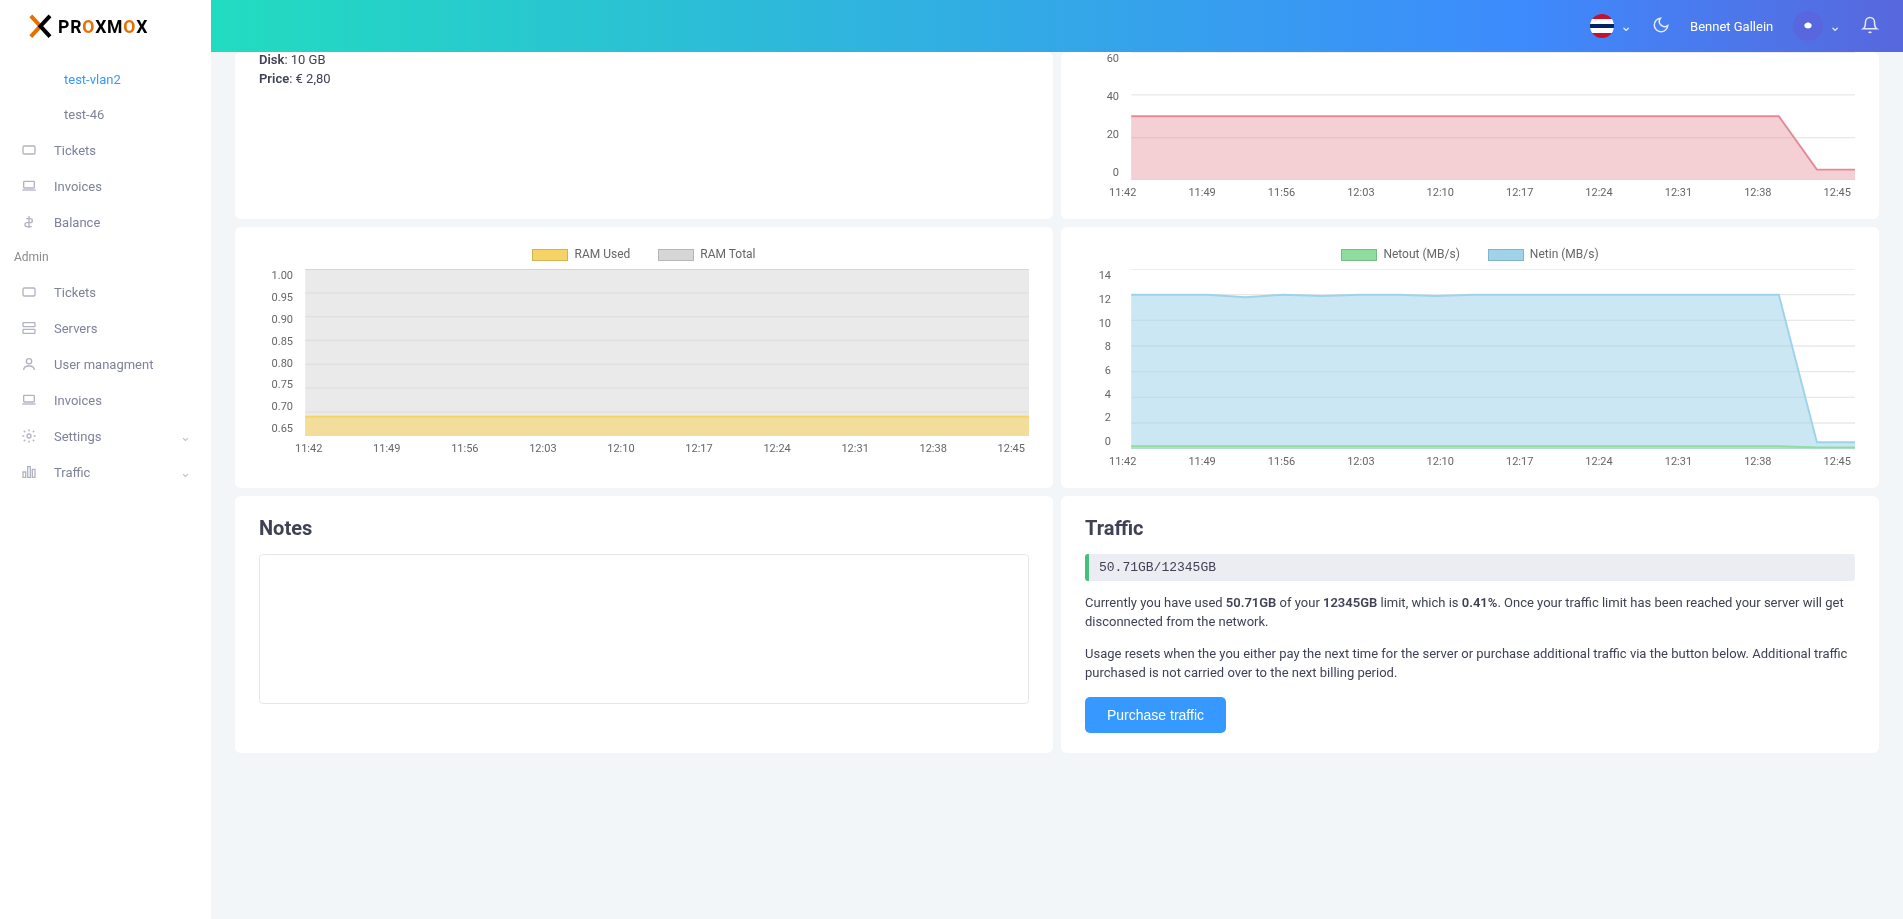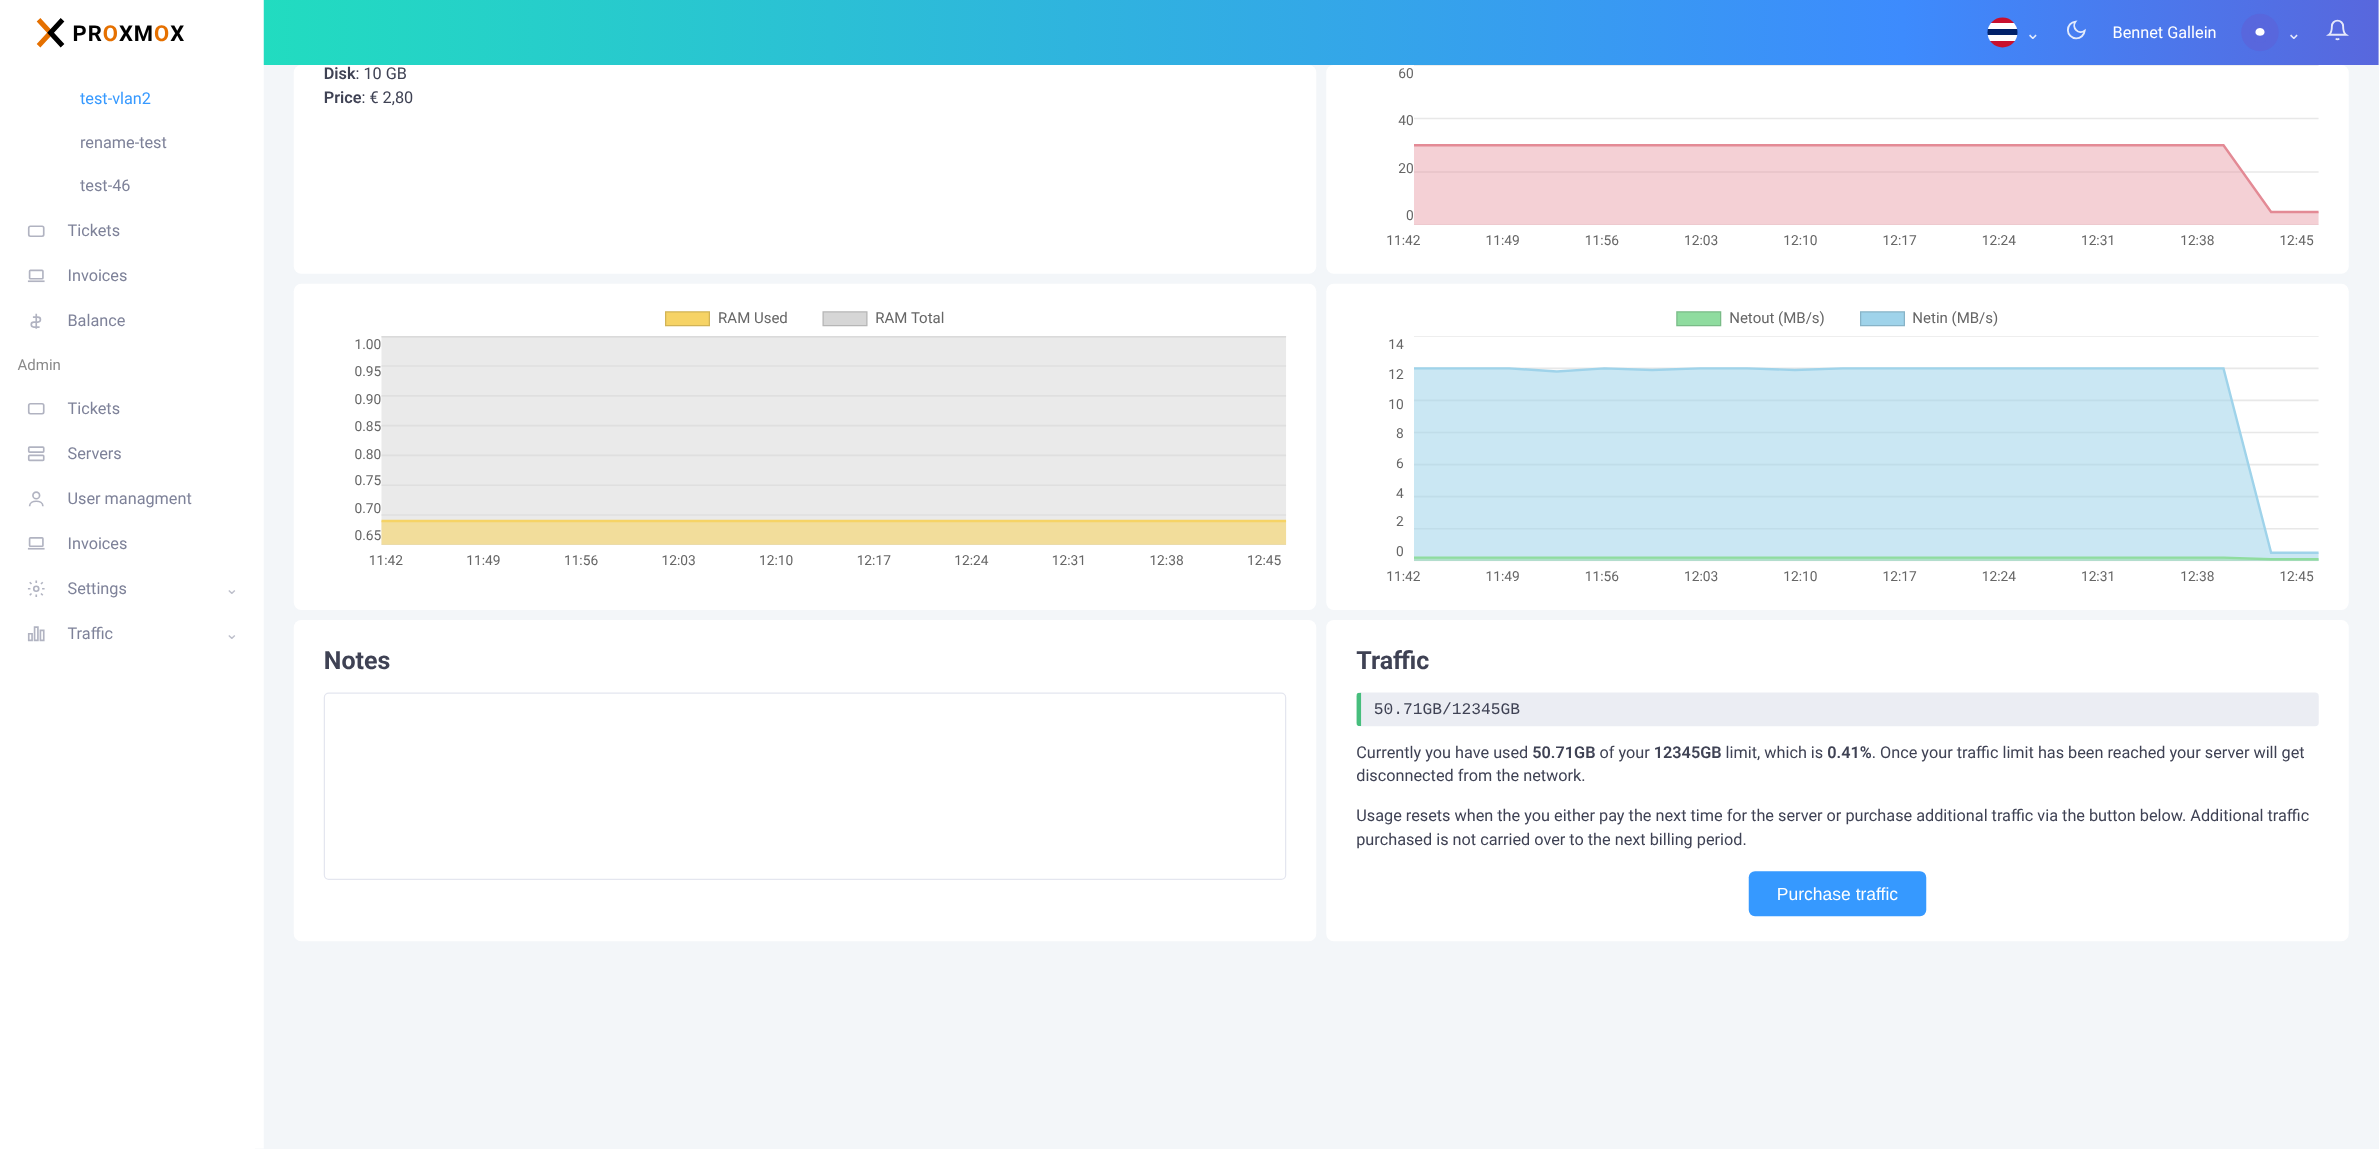--- a/index.html
+++ b/index.html
@@ -29,26 +29,26 @@
 .card.top-left { padding-top: 0; }
 .info-line { font-size: 13px; margin-bottom: 4px; }
 .info-line b { font-weight: 600; }
 
 .chart-wrap { position: relative; }
 .chart-legend { display: flex; justify-content: center; gap: 28px; margin-bottom: 8px; font-size: 12px; color: #666; }
 .leg-swatch { display: inline-block; width: 36px; height: 12px; vertical-align: middle; margin-right: 6px; border: 1px solid rgba(0,0,0,.15); }
 .chart-svg { width: 100%; display: block; }
 .x-labels { display: flex; justify-content: space-between; font-size: 11px; color: #666; margin-top: 6px; padding: 0 4px 0 36px; }
 .x-labels-net { padding-left: 24px; }
-.y-labels { position: absolute; left: 16px; top: 0; bottom: 20px; display: flex; flex-direction: column; justify-content: space-between; font-size: 11px; color: #666; align-items: flex-end; width: 30px; }
+.y-labels { position: absolute; left: 4px; top: 0; bottom: 20px; display: flex; flex-direction: column; justify-content: space-between; font-size: 11px; color: #666; align-items: flex-end; width: 30px; }
 
 .notes-title, .traffic-title { font-size: 20px; font-weight: 700; color: #3f4254; margin-bottom: 14px; }
 .notes-area { width: 100%; height: 150px; border: 1px solid #e4e6ef; border-radius: 4px; resize: none; padding: 8px; font-family: inherit; }
 .btn { background: #3699ff; color: #fff; border: none; padding: 10px 22px; border-radius: 5px; font-size: 14px; cursor: pointer; }
-.btn-row { display: flex; justify-content: center; margin-top: 14px; }
+.btn-row { display: flex; justify-content: flex-start; margin-top: 14px; }
 
 .traffic-bar { background: #ebedf3; border-radius: 3px; padding: 6px 10px; font-size: 13px; color: #3f4254; border-left: 4px solid #47be7d; margin-bottom: 12px; font-family: Liberation Mono, monospace; }
 .traffic-text { font-size: 13px; line-height: 1.5; margin-bottom: 12px; }
 .traffic-text b { font-weight: 600; }
 </style>
 </head>
 <body>
 
 <div class="header">
   <div class="logo-box">
@@ -85,21 +85,20 @@
           <path d="M18 8A6 6 0 006 8c0 7-3 9-3 9h18s-3-2-3-9M13.7 21a2 2 0 01-3.4 0"></path>
         </svg>
     </span>
   </div>
 </div>
 
 <div class="layout">
   <div class="sidebar">
     <div id="sub-list">
         <div class="item sub active">test-vlan2</div>
-        <div class="item sub">rename-test</div>
         <div class="item sub">test-46</div>
       </div>
     <div id="main-list">
         <div class="item">
           <span class="icon">
             <svg width="16" height="16" viewBox="0 0 24 24" fill="none" stroke="#7e8299" stroke-width="2">
               <rect x="3" y="6" width="18" height="12" rx="2"></rect>
             </svg>
           </span>
           <span>Tickets</span>

